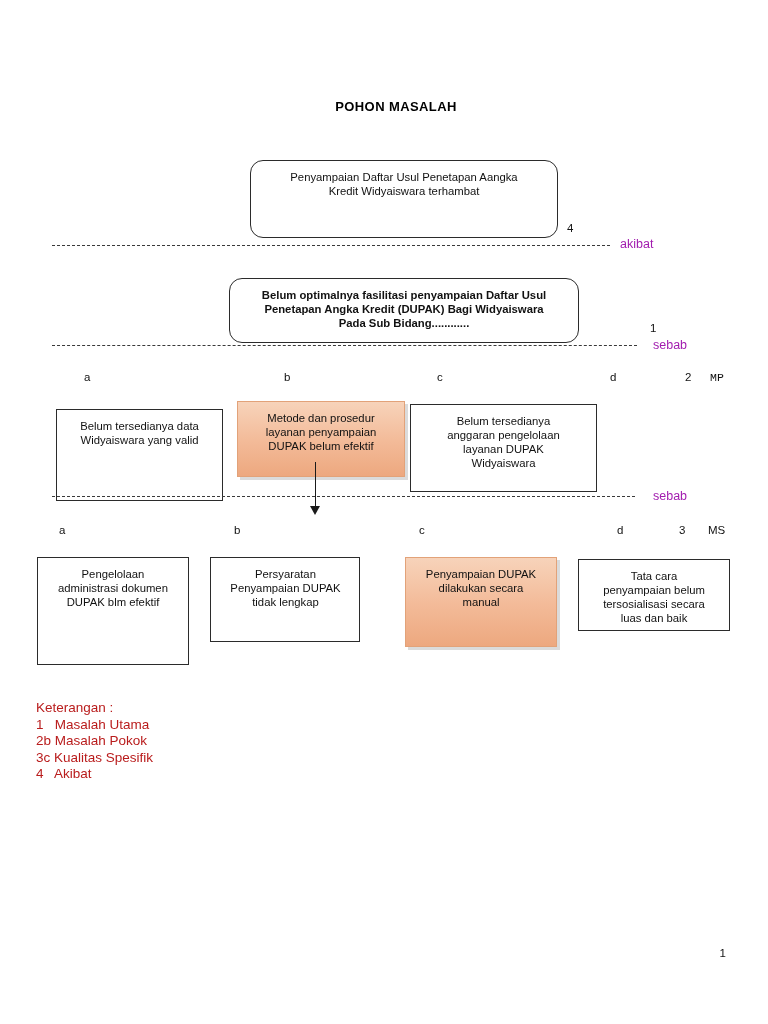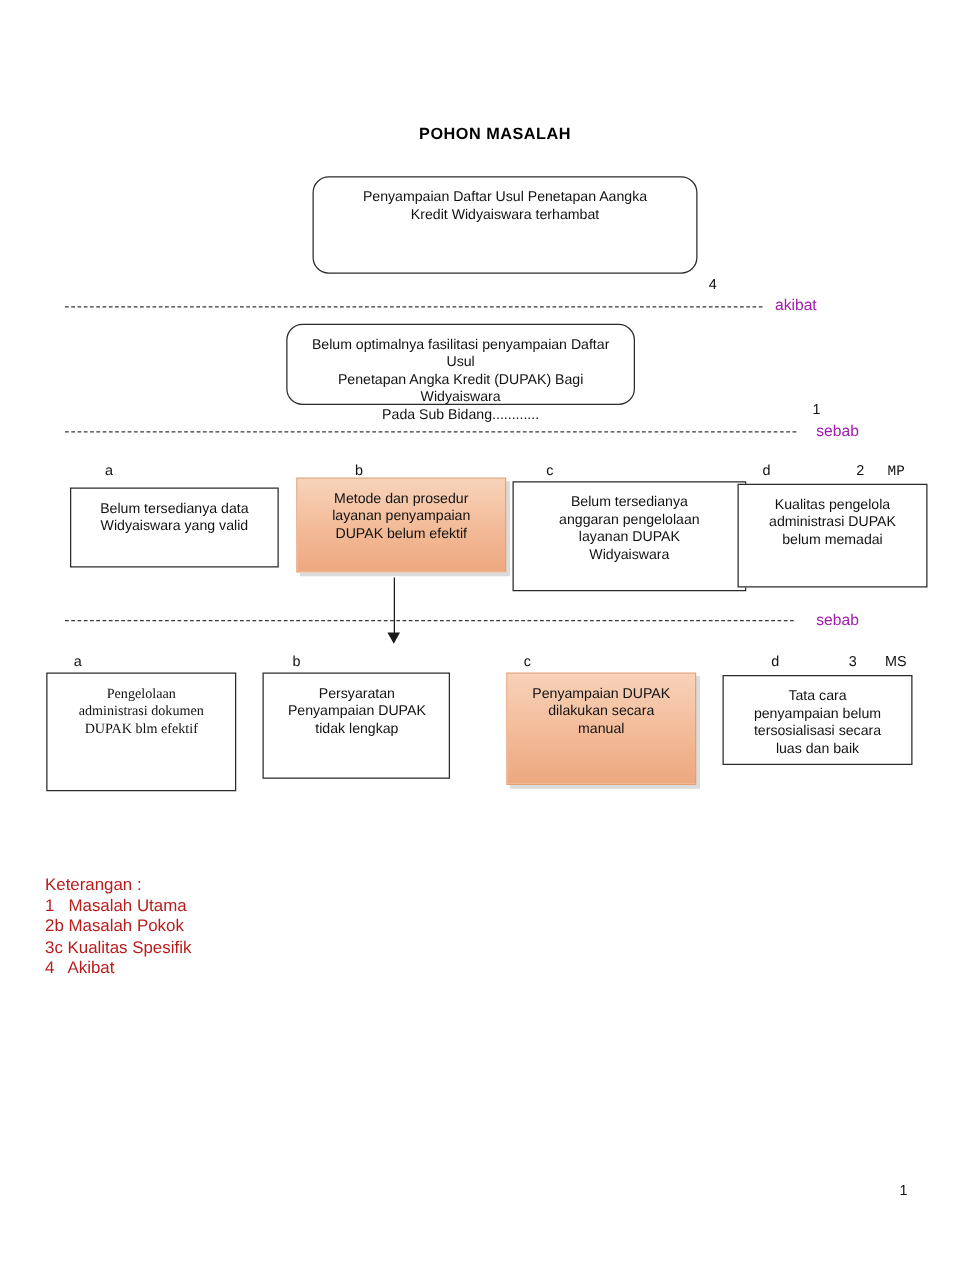--- a/index.html
+++ b/index.html
@@ -35,20 +35,21 @@
 
   
   .box {
     position: absolute;
     box-sizing: border-box;
     border: 1px solid #2b2b2b;
     background: #ffffff;
     font-size: 11.3px;
     line-height: 14px;
     color: #111;
+    margin-top: 19px;
   }
   .box .box-text {
     display: block;
     padding: 9px 8px 0 8px;
     text-align: center;
     white-space: pre-line;
   }
   .box.left-text .box-text {
     text-align: center;
     padding-left: 9px;
@@ -130,32 +131,32 @@
 
   <div class="box rounded" style="left:250px; top:141px; width:308px; height:78px;">
     <span class="box-text">Penyampaian Daftar Usul Penetapan Aangka
 Kredit Widyaiswara terhambat</span>
   </div>
 
   <div class="tag" style="left:567px; top:222px;">4</div>
   <div class="dashline" style="left:52px; top:245px; width:558px;"></div>
   <div class="sideword" style="left:620px; top:237px;">akibat</div>
 
-  <div class="box rounded" style="left:229px; top:259px; width:279px; height:65px;">
+  <div class="box rounded" style="left:229px; top:259px; width:350px; height:65px;font-weight:bold;">
     <span class="box-text">Belum optimalnya fasilitasi penyampaian Daftar Usul
 Penetapan Angka Kredit (DUPAK) Bagi Widyaiswara
 Pada Sub Bidang............</span>
   </div>
 
   <div class="tag" style="left:650px; top:322px;">1</div>
   <div class="dashline" style="left:52px; top:345px; width:585px;"></div>
   <div class="sideword" style="left:653px; top:338px;">sebab</div>
 
   <div class="tag" style="left:84px; top:371px;">a</div>
-  <div class="box" style="left:56px; top:390px; width:167px; height:64px;">
+  <div class="box" style="left:56px; top:390px; width:167px; height:92px;">
     <span class="box-text">Belum tersedianya data
 Widyaiswara yang valid</span>
   </div>
 
   <div class="tag" style="left:284px; top:371px;">b</div>
   <div class="box orange" style="left:237px; top:382px; width:168px; height:76px;">
     <span class="box-text">Metode dan prosedur
 layanan penyampaian
 DUPAK belum efektif</span>
   </div>
@@ -164,34 +165,29 @@
   <div class="box" style="left:410px; top:385px; width:187px; height:88px;">
     <span class="box-text">Belum tersedianya
 anggaran pengelolaan
 layanan DUPAK
 Widyaiswara</span>
   </div>
 
   <div class="tag" style="left:610px; top:371px;">d</div>
   <div class="tag" style="left:685px; top:371px;">2</div>
   <div class="tag" style="left:710px; top:371px;font-family:Liberation Mono, monospace;">MP</div>
-  <div class="box" style="left:590px; top:387px; width:152px; height:83px;">
-    <span class="box-text">Kualitas pengelola
-administrasi DUPAK
-belum memadai</span>
-  </div>
 
   <div class="arrow-stem" style="left:315px; top:462px; height:46px;"></div>
   <div class="arrow-head" style="left:310px; top:506px;"></div>
 
   <div class="dashline" style="left:52px; top:496px; width:583px;"></div>
   <div class="sideword" style="left:653px; top:489px;">sebab</div>
 
   <div class="tag" style="left:59px; top:524px;">a</div>
-  <div class="box" style="left:37px; top:538px; width:152px; height:95px;font-family:Liberation Serif, serif;">
+  <div class="box" style="left:37px; top:538px; width:152px; height:108px;">
     <span class="box-text">Pengelolaan
 administrasi dokumen
 DUPAK blm efektif</span>
   </div>
 
   <div class="tag" style="left:234px; top:524px;">b</div>
   <div class="box left-text" style="left:210px; top:538px; width:150px; height:85px;">
     <span class="box-text">Persyaratan
 Penyampaian DUPAK
 tidak lengkap</span>

